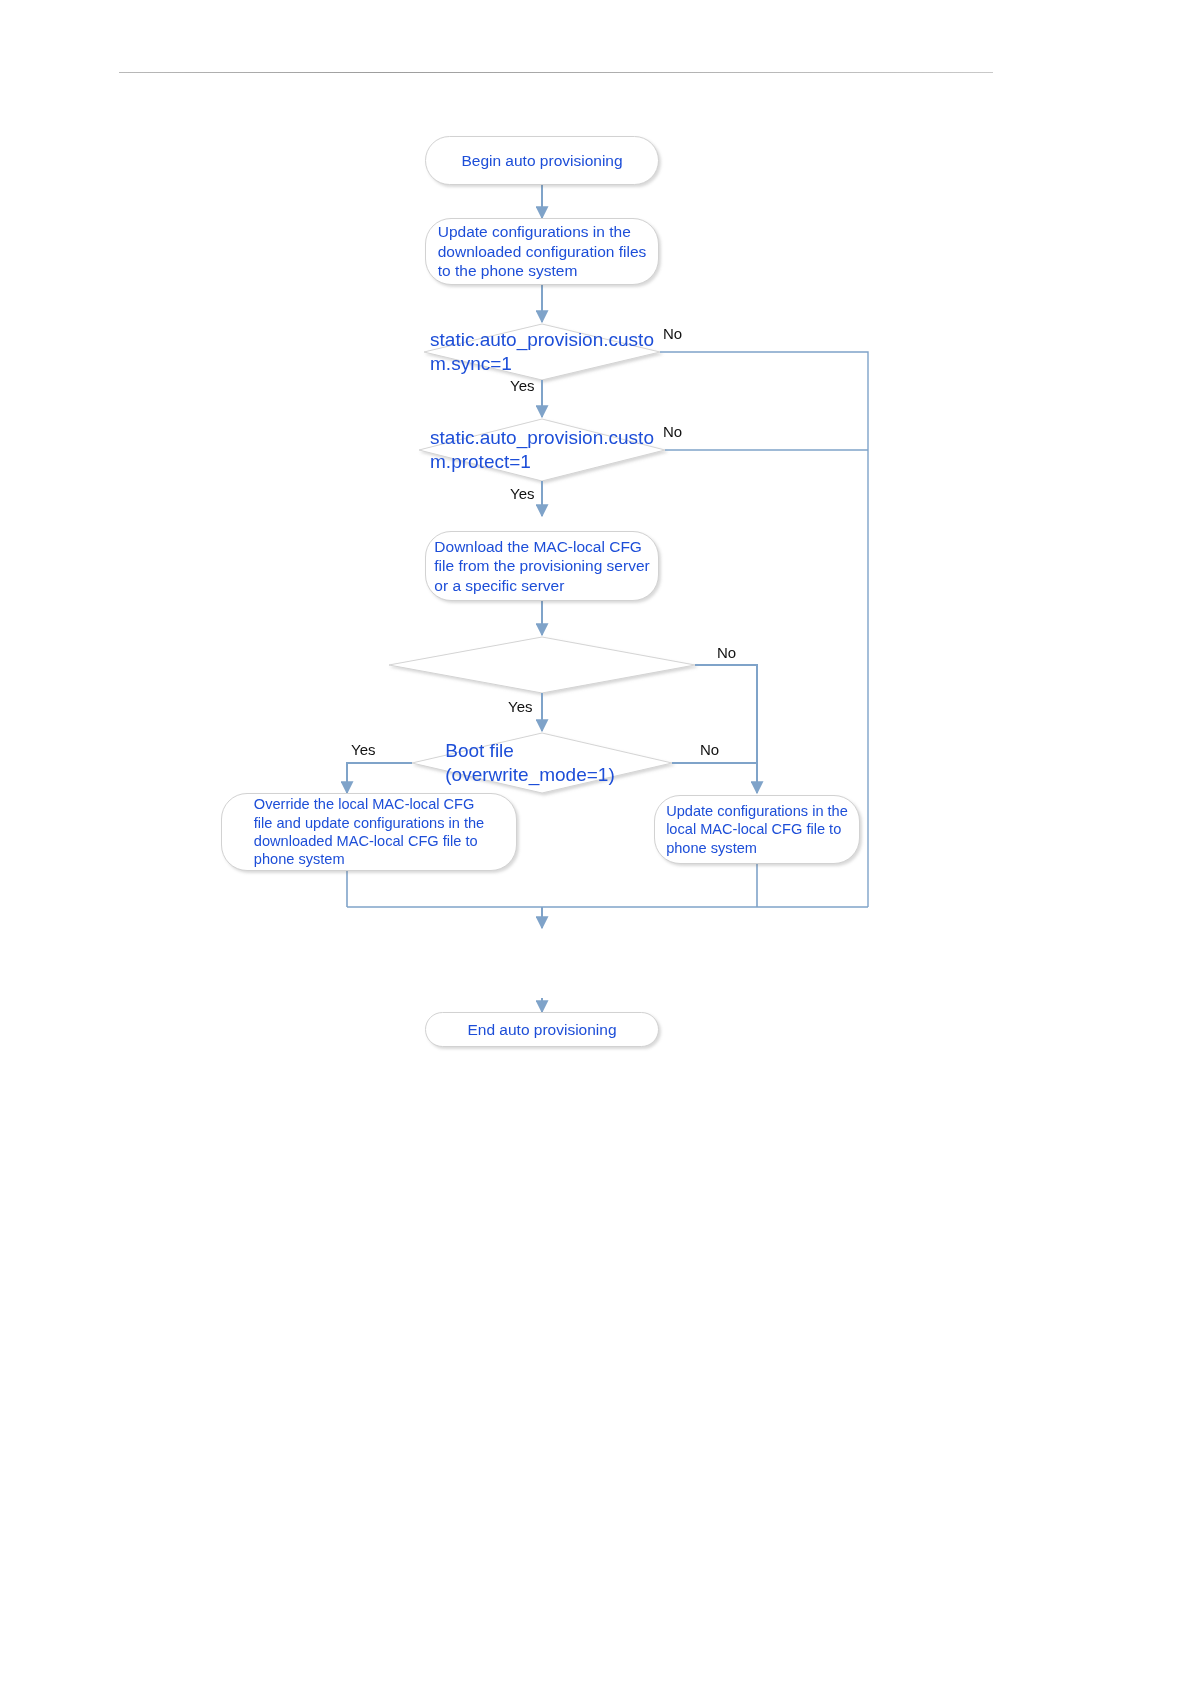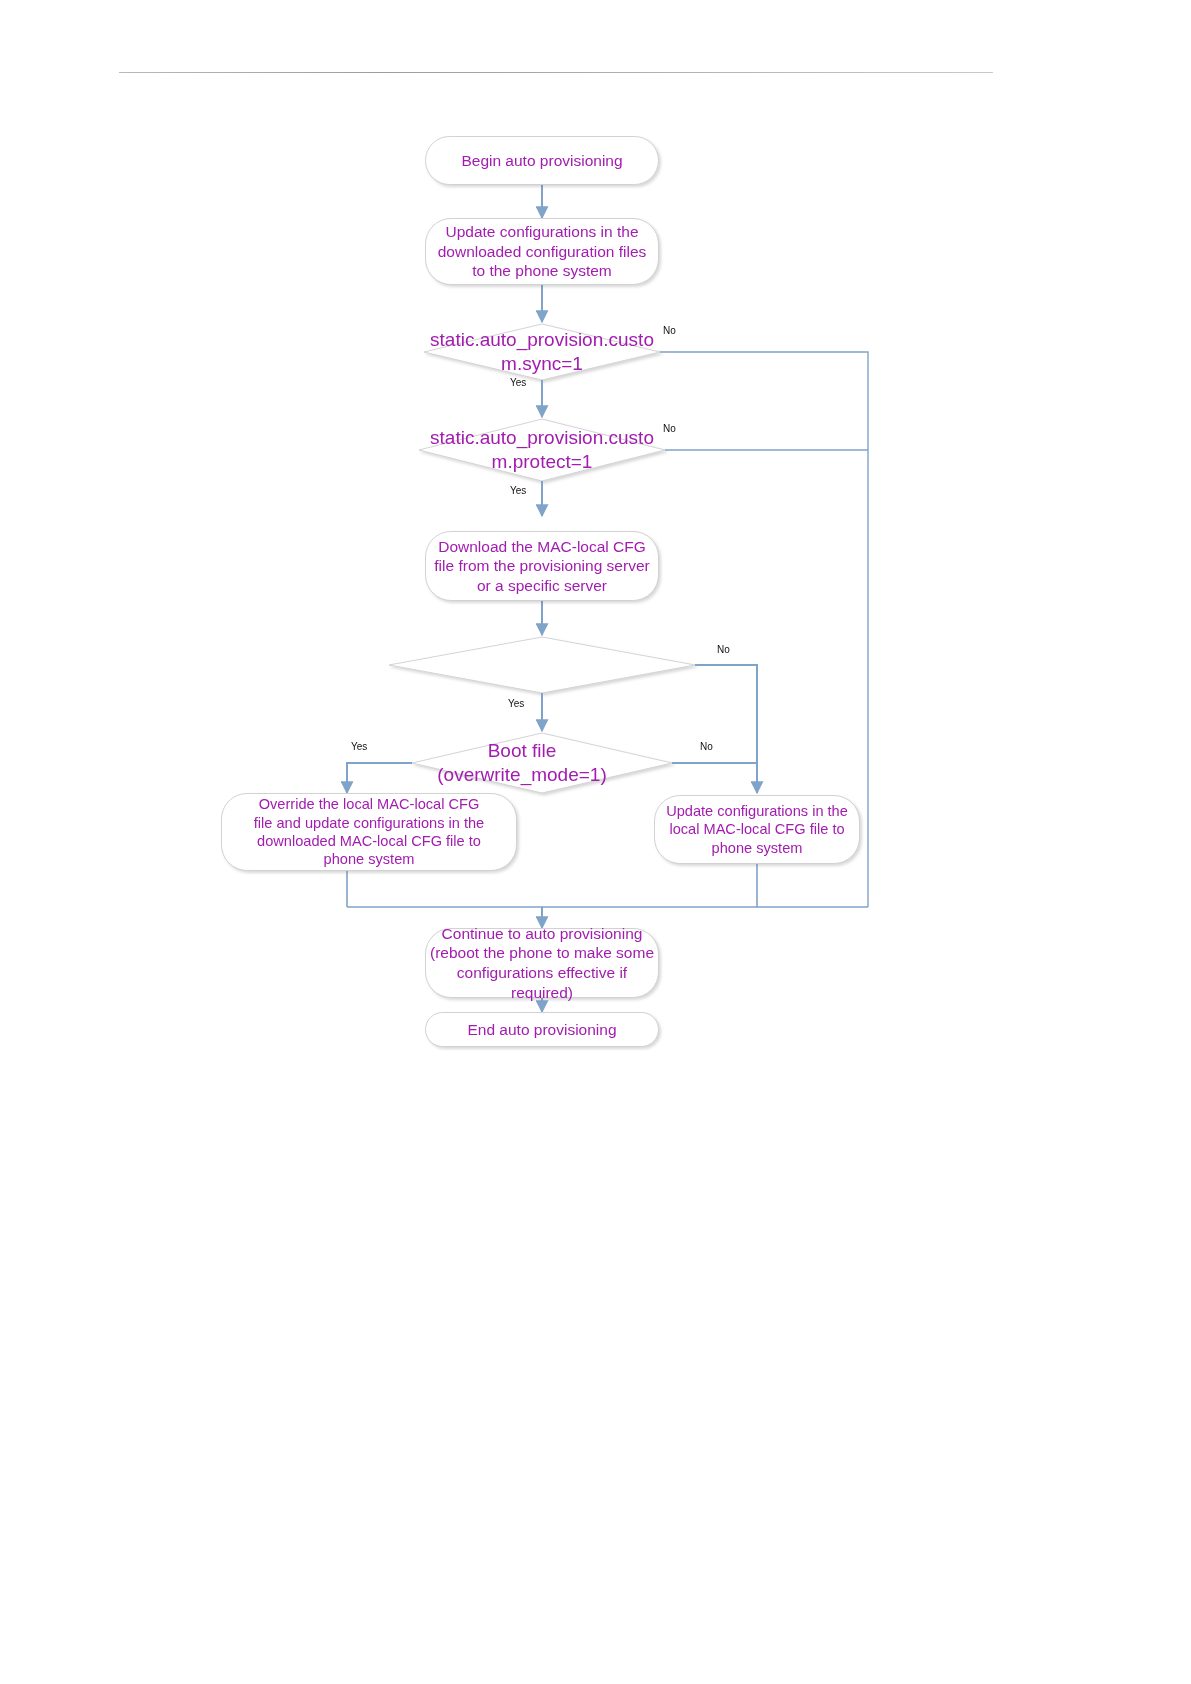--- a/index.html
+++ b/index.html
@@ -41,42 +41,42 @@
     top: 0;
     width: 1191px;
     height: 1684px;
   }
   .node {
     position: absolute;
     box-sizing: border-box;
     display: flex;
     align-items: center;
     justify-content: center;
-    text-align: center;
-    color: #a21caf;
+    text-align: left;
+    color: #1d4ed8;
     line-height: 1.26;
     white-space: pre-line;
     pointer-events: auto;
   }
   .terminator, .process {
     border: 1px solid #d2d2d2;
     border-radius: 26px;
     background: #ffffff;
     box-shadow: 2px 2px 3px rgba(120,120,120,0.28);
     font-size: 15.5px;
   }
   .decision-label {
     font-size: 19px;
     background: transparent;
     border: none;
     box-shadow: none;
   }
   .edge-label {
     position: absolute;
-    font-size: 10px;
+    font-size: 15px;
     color: #111111;
     background: transparent;
     white-space: nowrap;
   }
 </style>
 </head>
 <body>
 
 <div id="page">
 
@@ -161,44 +161,38 @@
 m.protect=1</span>
     </div>
 
     <div class="node process" style="left:425px; top:516px; width:234px; height:70px;margin-top:15px;">
       <span>Download the MAC-local CFG
 file from the provisioning server
 or a specific server</span>
     </div>
 
 
-    <div class="node decision-label" style="left:392px; top:734px; width:260px; height:58px;">
+    <div class="node decision-label" style="left:400px; top:734px; width:260px; height:58px;">
       <span>Boot file
 (overwrite_mode=1)</span>
     </div>
 
     <div class="node process" style="left:221px; top:793px; width:296px; height:78px; font-size:14.6px;">
       <span>Override the local MAC-local CFG
 file and update configurations in the
 downloaded MAC-local CFG file to
 phone system</span>
     </div>
 
     <div class="node process" style="left:654px; top:795px; width:206px; height:69px; font-size:14.6px;">
       <span>Update configurations in the
 local MAC-local CFG file to
 phone system</span>
     </div>
 
-    <div class="node process" style="left:425px; top:928px; width:234px; height:70px;">
-      <span>Continue to auto provisioning
-(reboot the phone to make some
-configurations effective if
-required)</span>
-    </div>
 
     <div class="node terminator" style="left:425px; top:1012px; width:234px; height:35px;">
       <span>End auto provisioning</span>
     </div>
 
     <div class="edge-label" style="left:663px; top:325px;">
       <span>No</span>
     </div>
 
     <div class="edge-label" style="left:510px; top:377px;">

